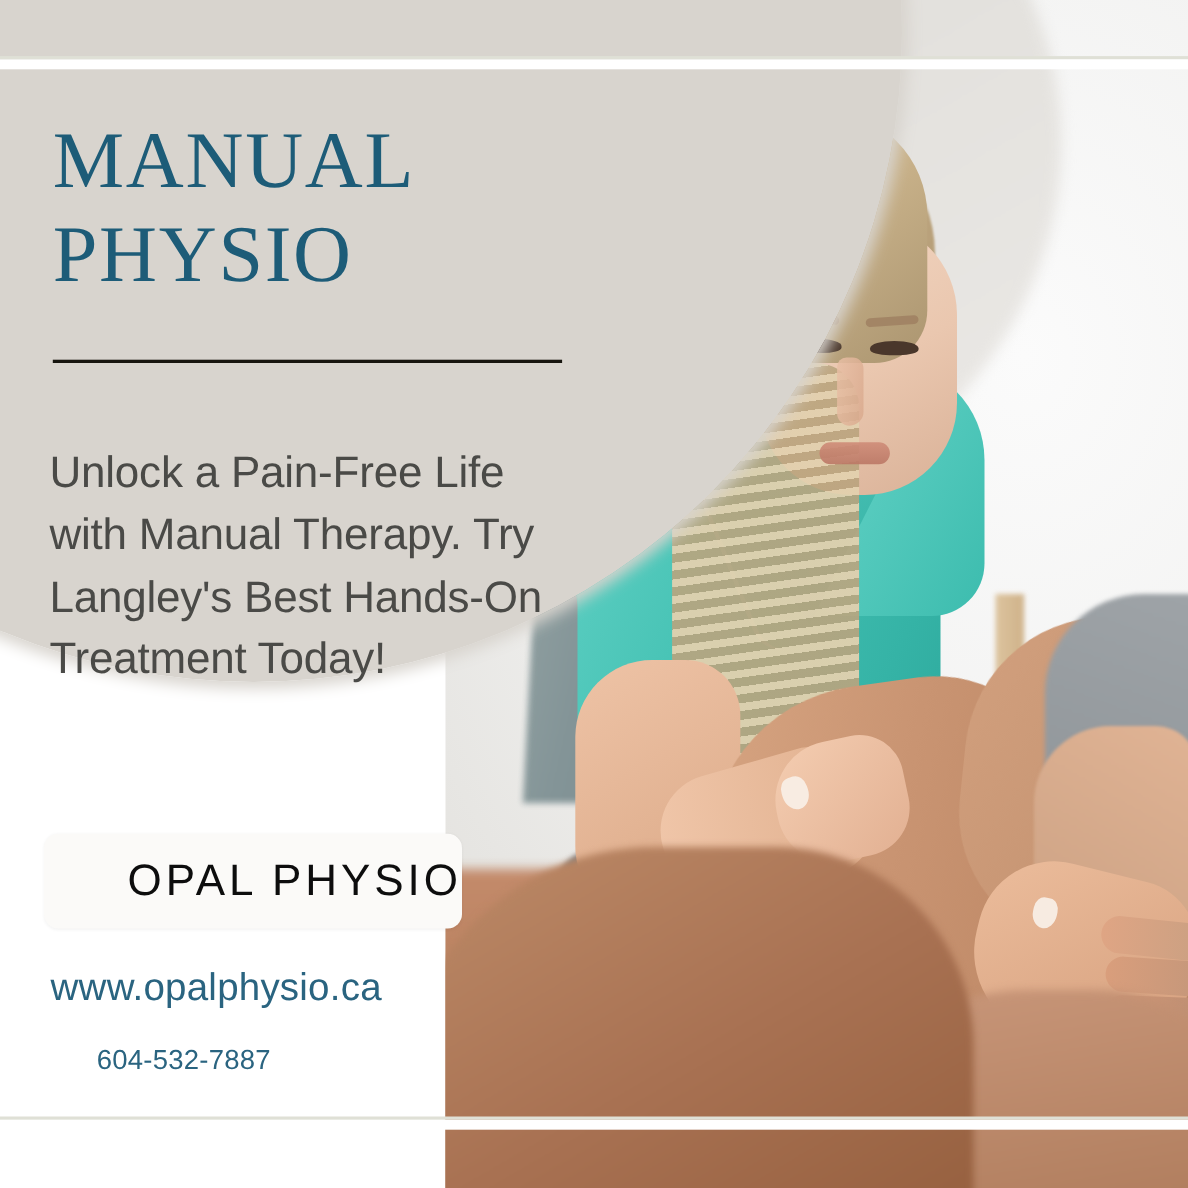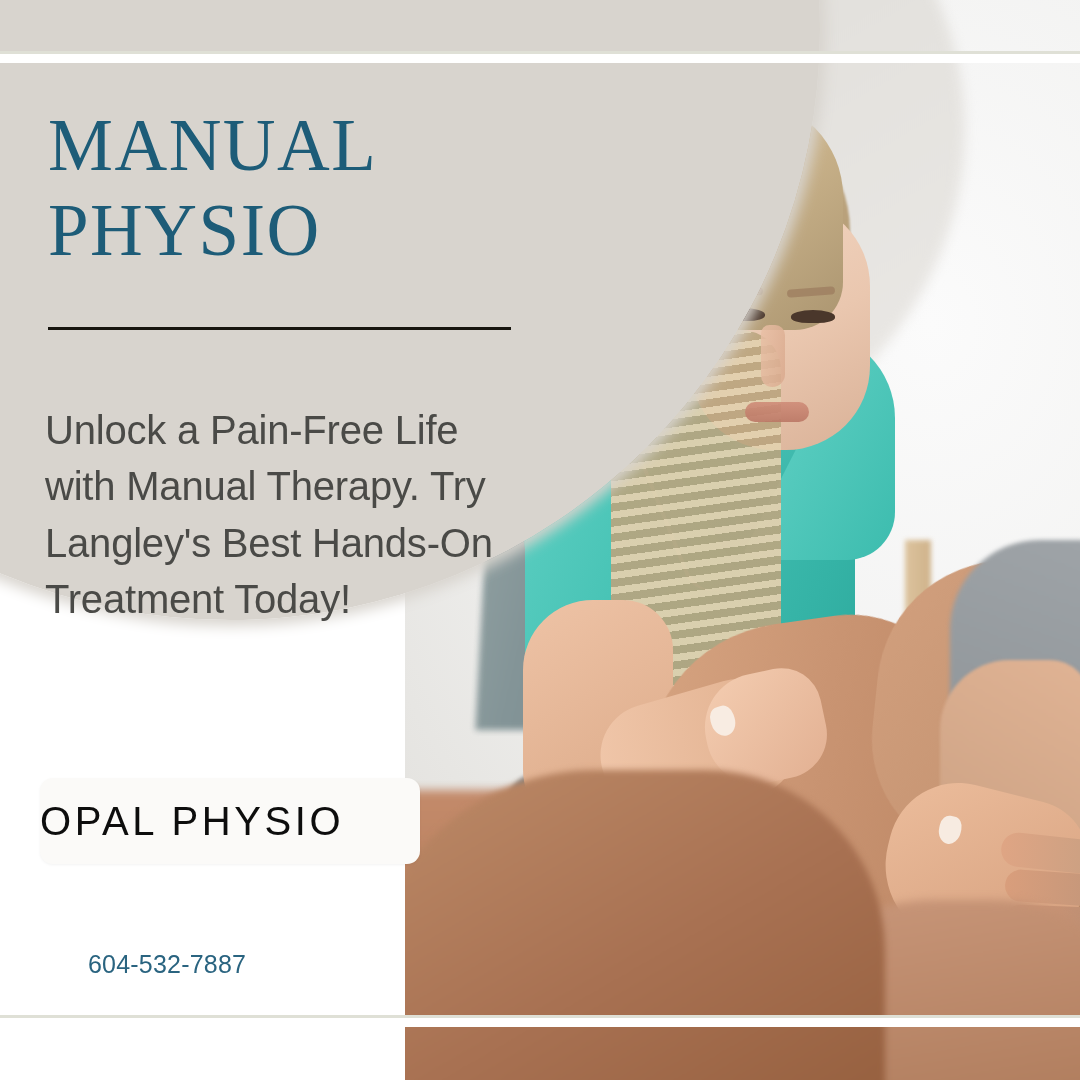--- a/index.html
+++ b/index.html
@@ -307,23 +307,22 @@
     font-weight:400;
     letter-spacing:-.2px;
     margin-top:24px;
   }
 
   .cta {
     position:absolute; left:40px; top:758px;
     width:380px; height:86px;
     background:#fbfaf8;
     border-radius:13px;
-    display:flex; align-items:center; justify-content:flex-start;
+    display:flex; align-items:center; justify-content:flex-end;
     box-shadow:0 1px 3px rgba(0,0,0,.05);
-    margin-top:20px;
   }
   .cta-label {
     font-size:40px;
     letter-spacing:3.6px;
     color:#0d0d0d;
     font-weight:400;
     white-space:nowrap;
   }
 
   .website {
@@ -409,16 +408,17 @@
     <div class="headline"><span>MANUAL</span><br><span>PHYSIO</span></div>
 
     <div class="divider"></div>
 
     <div class="subcopy">Unlock a Pain-Free Life with Manual Therapy. Try Langley's Best Hands-On Treatment Today!</div>
 
     <div class="cta">
       <span class="cta-label">OPAL PHYSIO</span>
     </div>
 
+    <div class="website">www.opalphysio.ca</div>
     <div class="phone">604-532-7887</div>
   </div>
 
 </div>
 
 </body></html>

